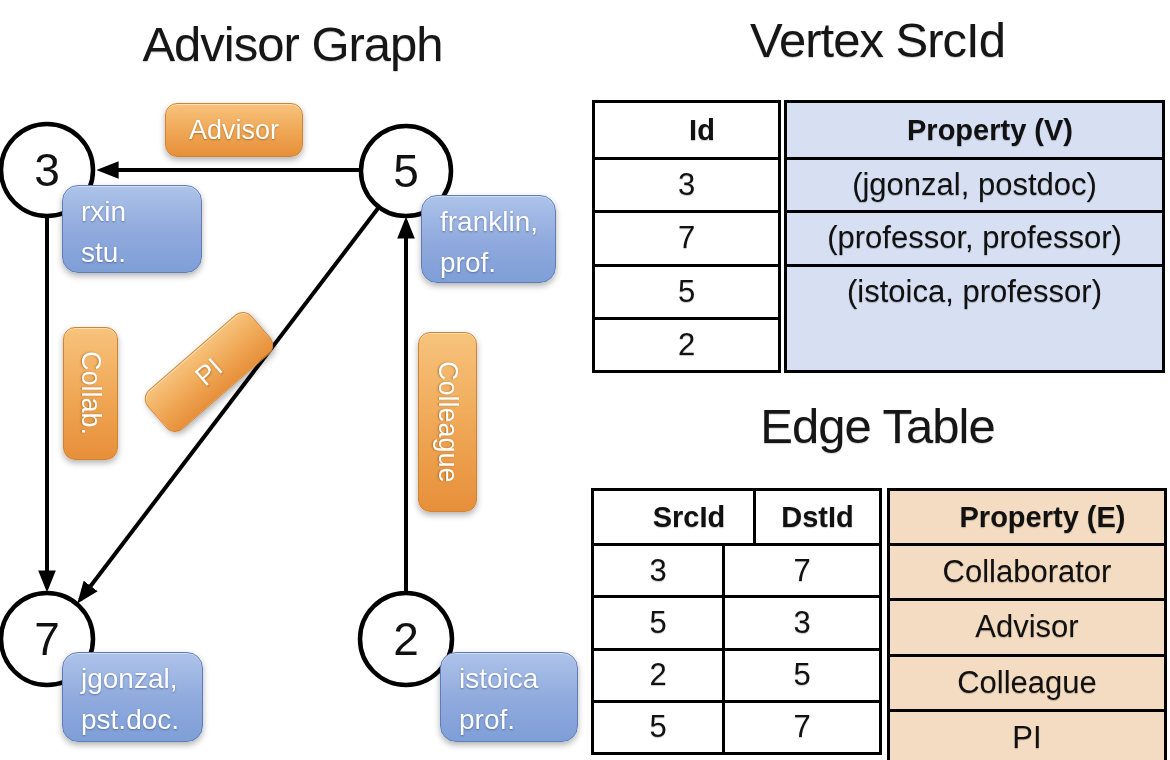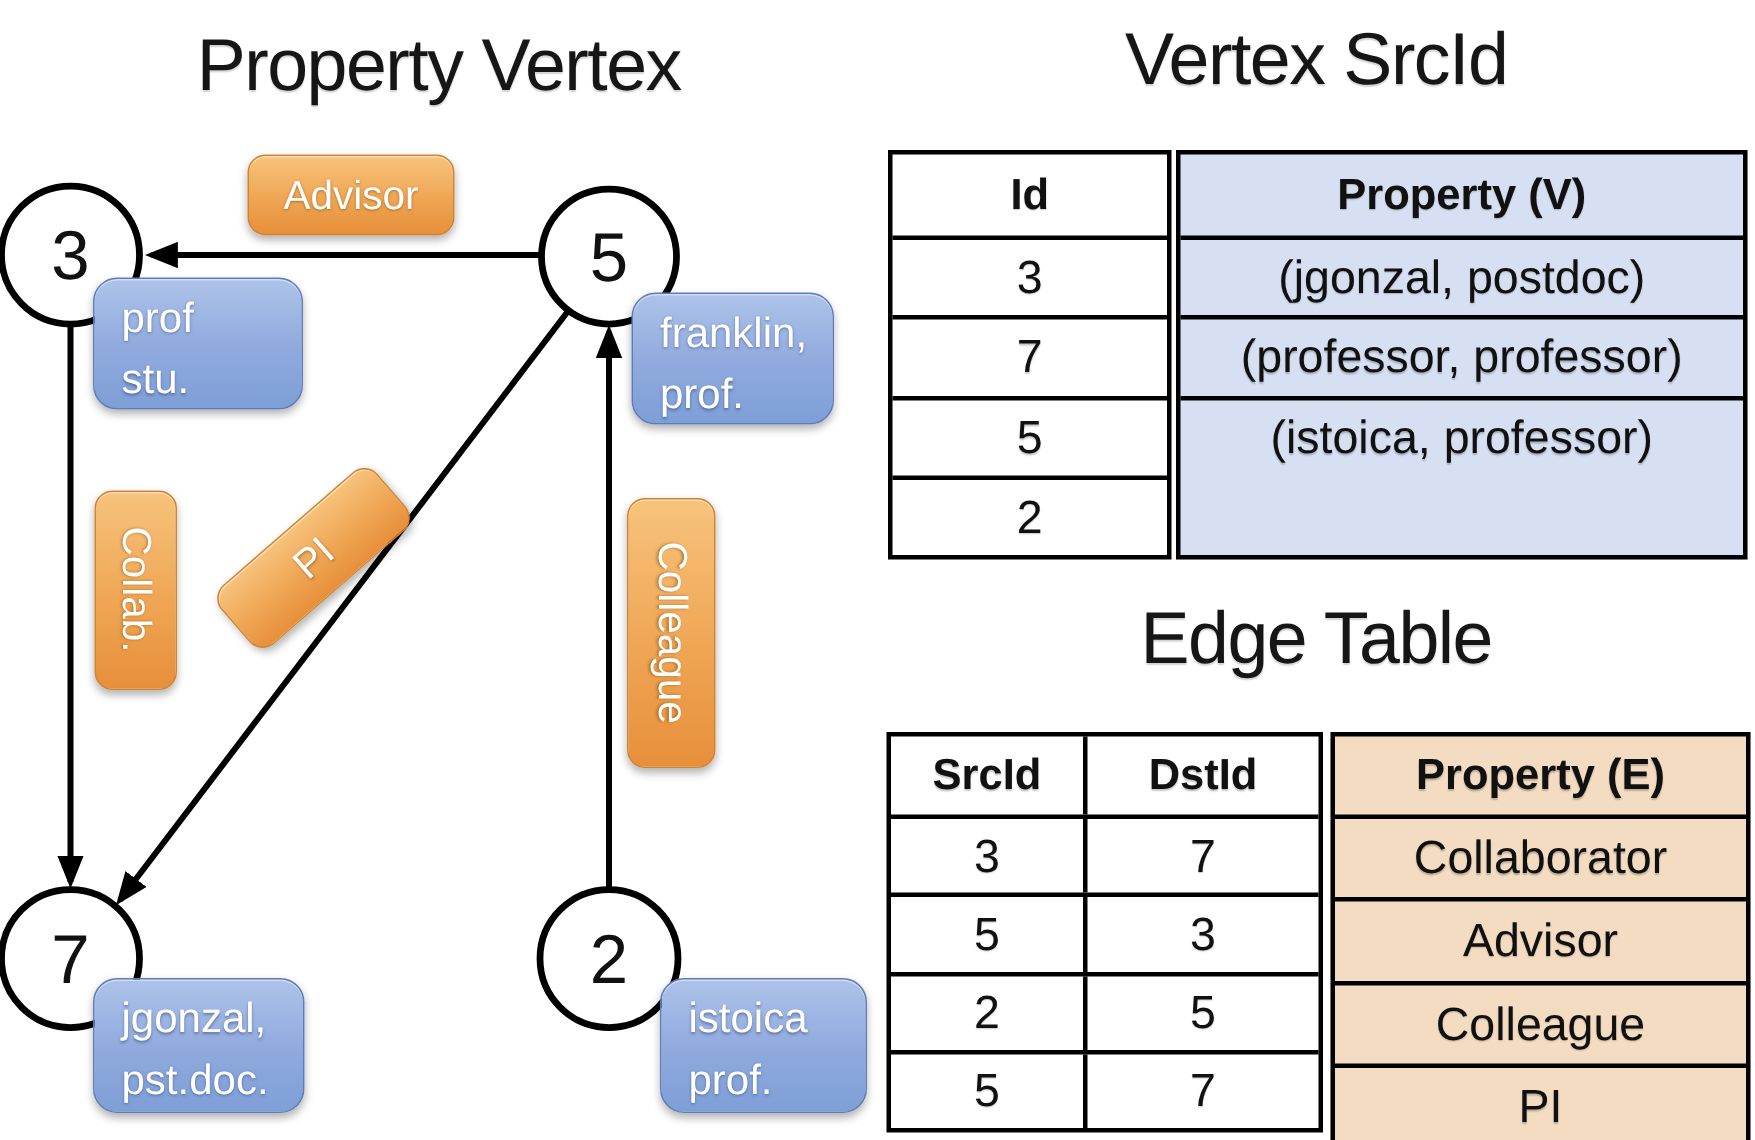--- a/index.html
+++ b/index.html
@@ -42,40 +42,40 @@
   .vbox span { white-space:pre-line; }
   #vbox-rxin     { left:62px;  top:185px; width:140px; height:88px; }
   #vbox-franklin { left:421px; top:195px; width:135px; height:88px; }
   #vbox-jgonzal  { left:62px;  top:652px; width:141px; height:90px; }
   #vbox-istoica  { left:440px; top:652px; width:138px; height:90px; }
 
   
   .tgroup { position:absolute; border:3px solid #000; background:#fff;
             display:grid; }
   .trow { border-top:3px solid #000; display:flex; }
-  .trow:first-child { border-top:none; }
+  .trow:first-child { border-top:none;margin-left:31px; }
   .tcell { flex:1; display:flex; align-items:center; justify-content:center;
            font-size:31px; text-shadow:0 1px 1px rgba(0,0,0,0.22); }
   .tcell.hdr { font-weight:700; font-size:29px; }
   .tcell.split { border-right:3px solid #000; flex:0 0 131px; }
 
   #vtable-id   { left:592px; top:100px; width:189px; height:273px; grid-template-rows:54px repeat(4,1fr); }
   #vtable-prop { left:784px; top:100px; width:381px; height:273px; grid-template-rows:54px repeat(4,1fr);
                  background:#d6e0f2; }
   #etable-ids  { left:591px; top:488px; width:291px; height:267px; grid-template-rows:52px repeat(4,1fr); }
   #etable-prop { left:887px; top:488px; width:280px; height:279px; grid-template-rows:52px repeat(4,1fr);
                  background:#f3dcc1; }
 </style>
 </head>
 <body>
 
 <div class="stage">
 
   <section class="graph-panel">
-    <h1 class="slide-title" id="graph-title">Property Vertex</h1>
+    <h1 class="slide-title" id="graph-title">Advisor Graph</h1>
 
     <svg class="graph-svg" width="585" height="760" viewBox="0 0 585 760">
       <defs>
         <marker id="arrowhead" markerUnits="userSpaceOnUse" markerWidth="22" markerHeight="18" viewBox="0 0 20 16" refX="16" refY="8" orient="auto">
           <path d="M0,0 L20,8 L0,16 Z" fill="#000"></path>
         </marker>
       </defs>
 
       <line class="edge-line" x1="361" y1="170" x2="101" y2="170" marker-end="url(#arrowhead)"></line>
       <line class="edge-line" x1="47" y1="216" x2="47" y2="588" marker-end="url(#arrowhead)"></line>
@@ -107,21 +107,21 @@
       <span>Collab.</span>
     </div>
     <div class="elabel" id="edge-label-pi">
       <span>PI</span>
     </div>
     <div class="elabel vertical" id="edge-label-colleague">
       <span>Colleague</span>
     </div>
 
     <div class="vbox" id="vbox-rxin">
-      <span>prof
+      <span>rxin
 stu.</span>
     </div>
     <div class="vbox" id="vbox-franklin">
       <span>franklin,
 prof.</span>
     </div>
     <div class="vbox" id="vbox-jgonzal">
       <span>jgonzal,
 pst.doc.</span>
     </div>

